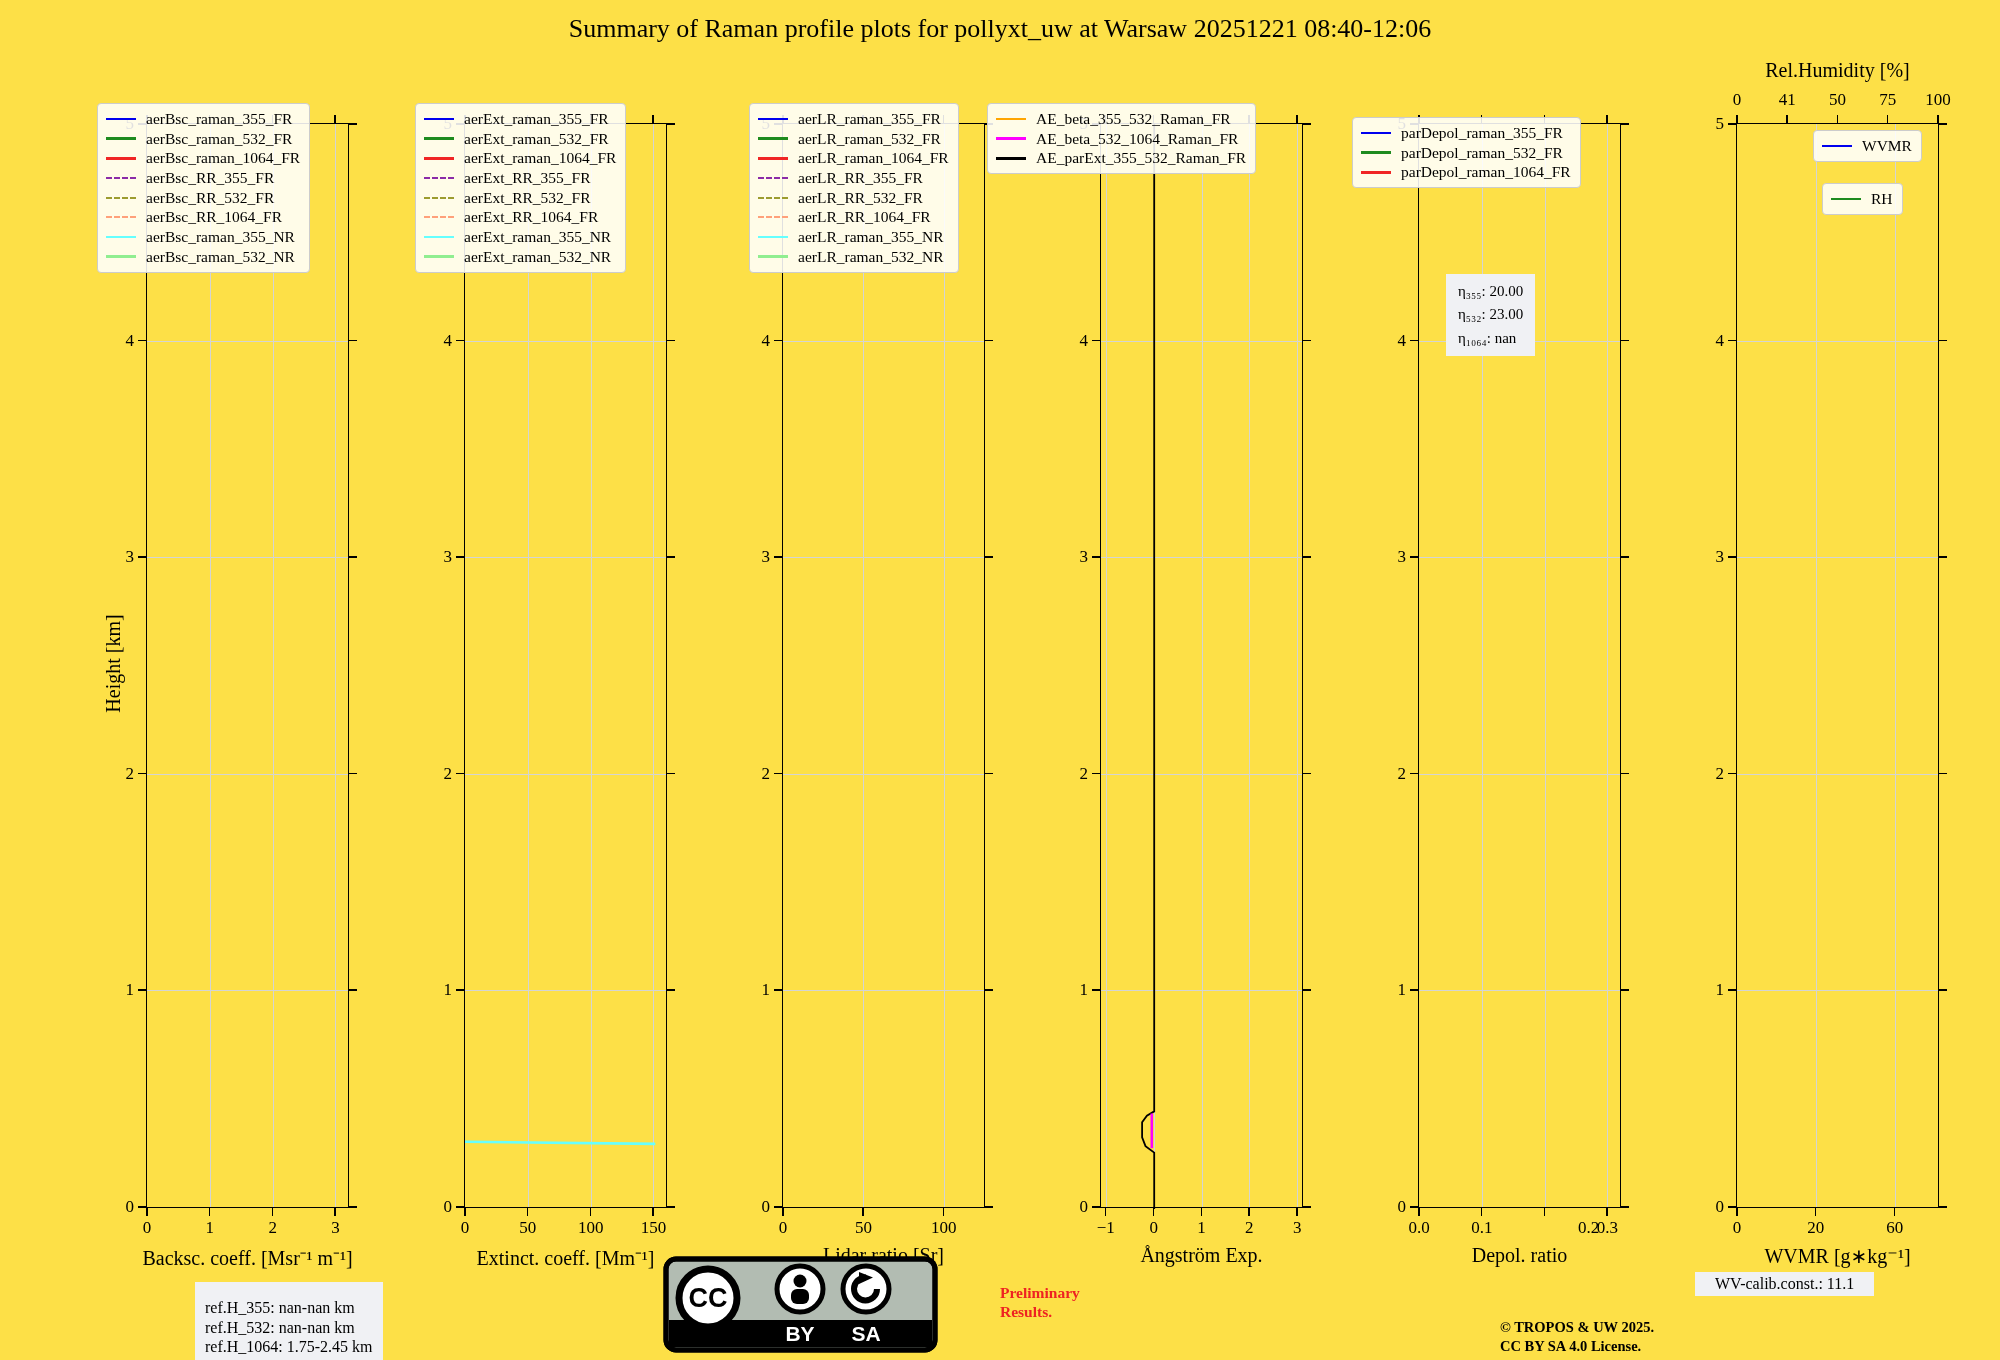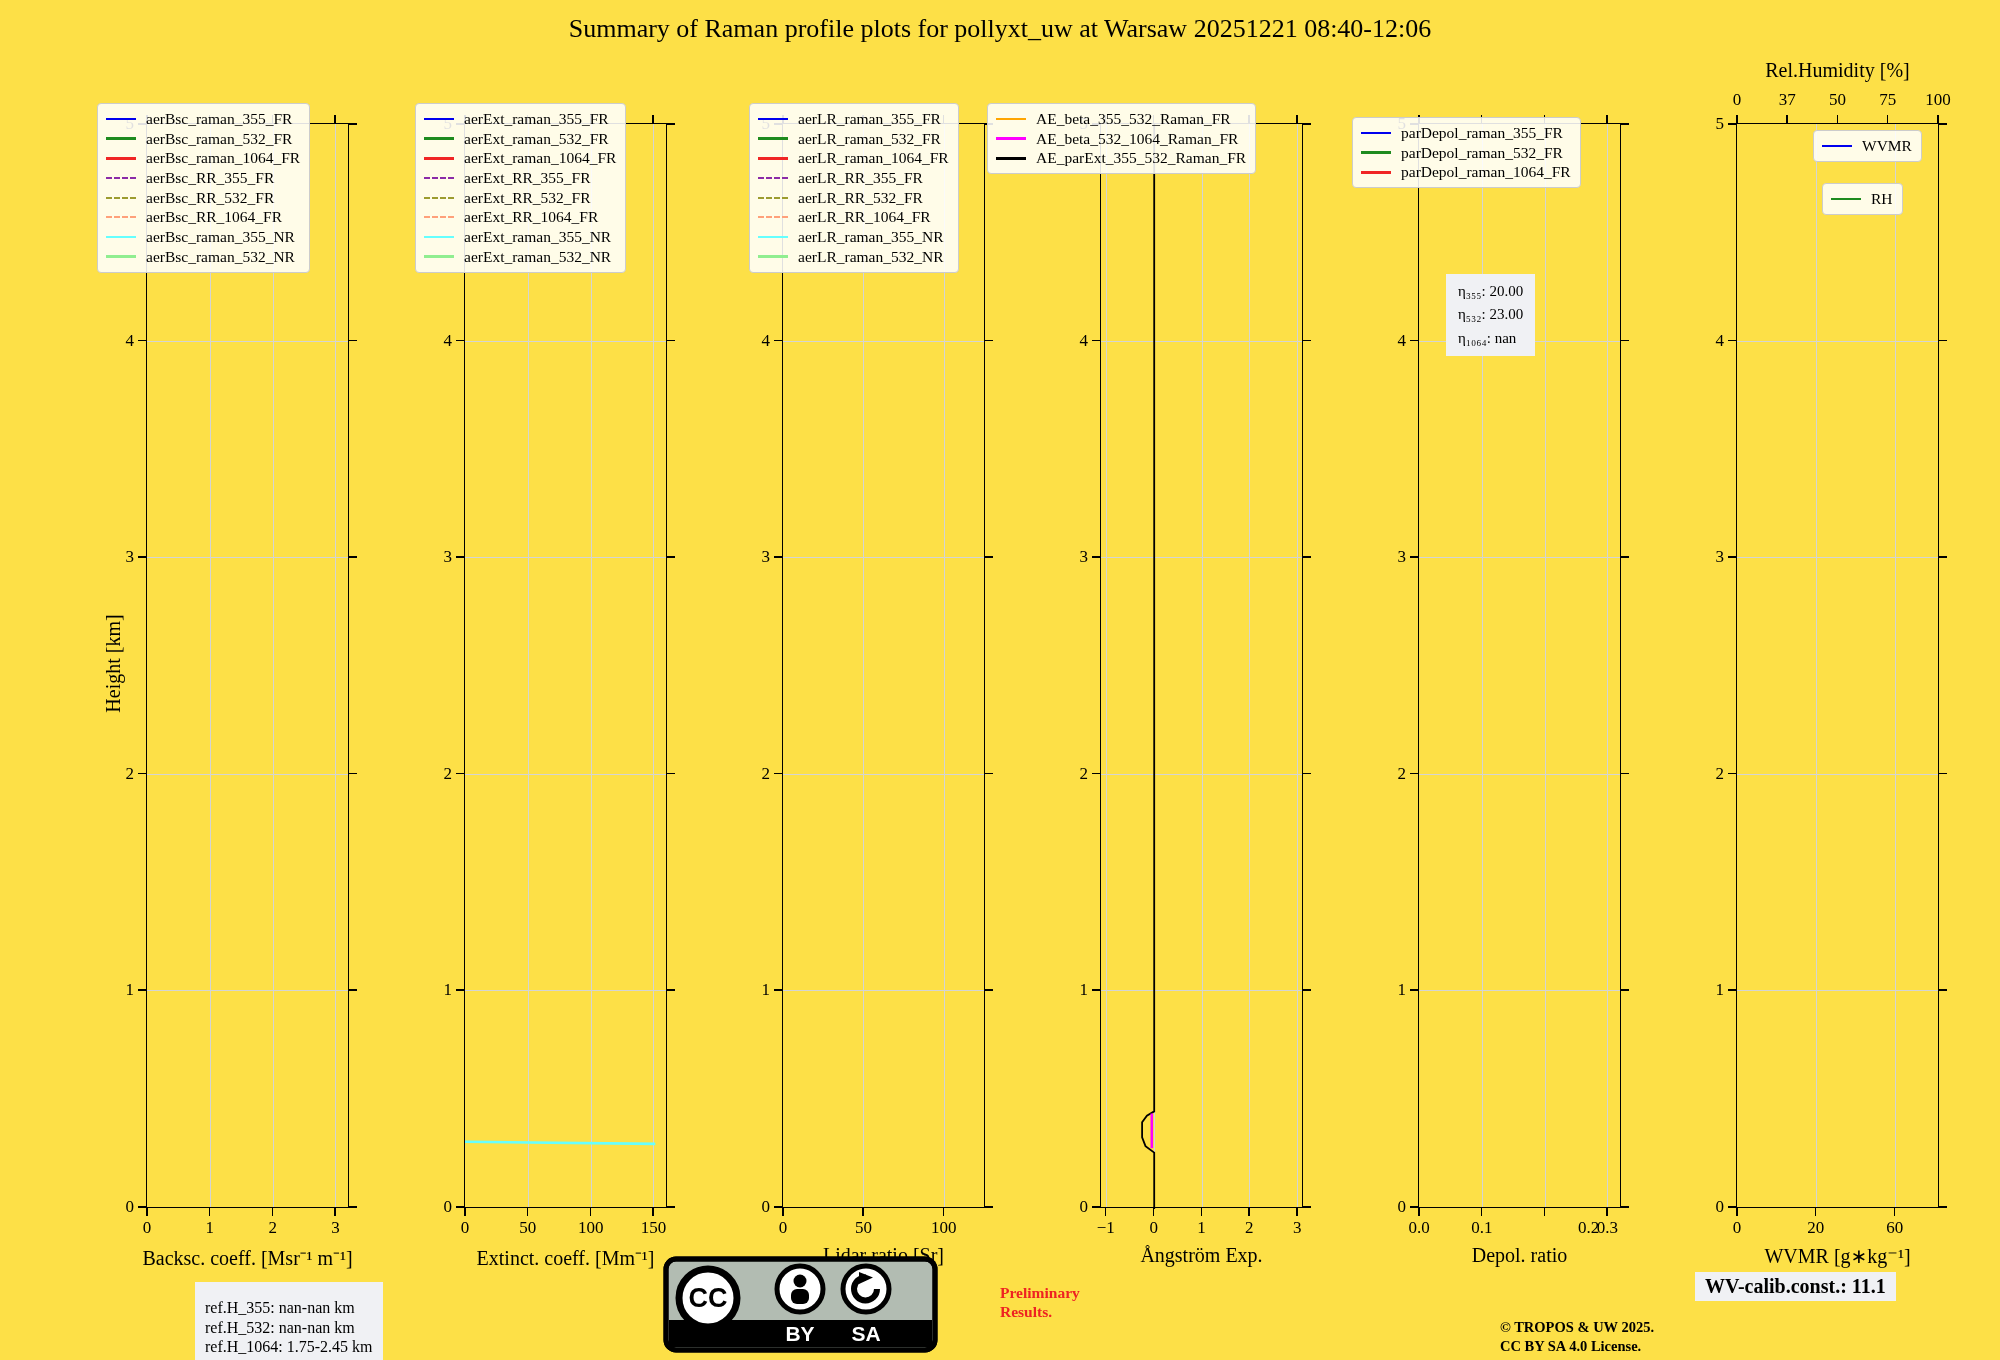--- a/index.html
+++ b/index.html
@@ -24,21 +24,21 @@
        font-size:20px;white-space:nowrap;}
   .toplab{position:absolute;bottom:calc(100% + 14px);transform:translateX(-50%);font-size:17px;}
   .series{position:absolute;left:0;top:0;}
   .legend{position:absolute;background:rgba(255,255,255,.88);border:1.2px solid #ccc;
        border-radius:4px;padding:5px 9px 5px 8px;font-size:15.5px;z-index:5;}
   .lrow{display:flex;align-items:center;height:19.7px;}
   .lsample{width:30px;flex:0 0 30px;margin-right:10px;}
   .ltext{white-space:nowrap;}
   .annbox{position:absolute;background:#f0f1f4;padding:16px 10px;font-size:16px;line-height:1.22;}
   .etabox{position:absolute;background:#f0f1f4;padding:6px 12px;font-size:15px;line-height:1.55;z-index:6;}
-  .wvbox{position:absolute;background:#f0f1f4;padding:3px 10px;font-size:20px;font-weight:bold;}
+  .wvbox{position:absolute;background:#f0f1f4;padding:3px 20px;font-size:16px;}
   .copyright{position:absolute;font-size:14.5px;font-weight:bold;line-height:1.3;}
   .prelim{position:absolute;font-size:15.5px;font-weight:bold;line-height:1.25;}
   .badge{position:absolute;}
 </style>
 </head>
 <body>
 
 <div class="fig">
 
   <div class="title">Summary of Raman profile plots for pollyxt_uw at Warsaw 20251221 08:40-12:06</div>
@@ -283,21 +283,21 @@
         <div class="tick tright" style="top: calc(20% - 1px);"></div>
         <div class="ylab" style="top: 20%;">4</div>
         <div class="tick tleft" style="top: calc(0% - 1px);"></div>
         <div class="tick tright" style="top: calc(0% - 1px);"></div>
         <div class="ylab" style="top: 0%;">5</div>
         <div class="xtitle">WVMR [g∗kg⁻¹]</div>
         <div class="toptitle">Rel.Humidity [%]</div>
         <div class="tick ttop" style="left: calc(0% - 1px);"></div>
         <div class="toplab" style="left: 0%;">0</div>
         <div class="tick ttop" style="left: calc(25% - 1px);"></div>
-        <div class="toplab" style="left: 25%;">37</div>
+        <div class="toplab" style="left: 25%;">41</div>
         <div class="tick ttop" style="left: calc(50% - 1px);"></div>
         <div class="toplab" style="left: 50%;">50</div>
         <div class="tick ttop" style="left: calc(75% - 1px);"></div>
         <div class="toplab" style="left: 75%;">75</div>
         <div class="tick ttop" style="left: calc(100% - 1px);"></div>
         <div class="toplab" style="left: 100%;">100</div>
       </div>
     </div>
 
   <div class="etabox" style="left:1446px;top:274px;">

